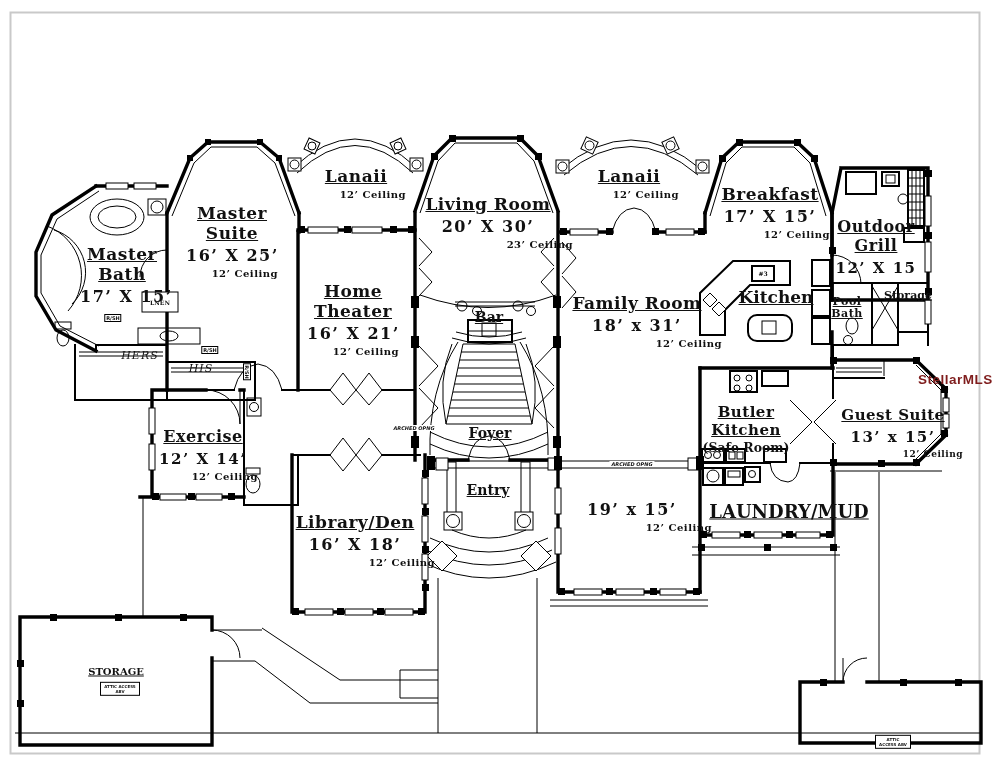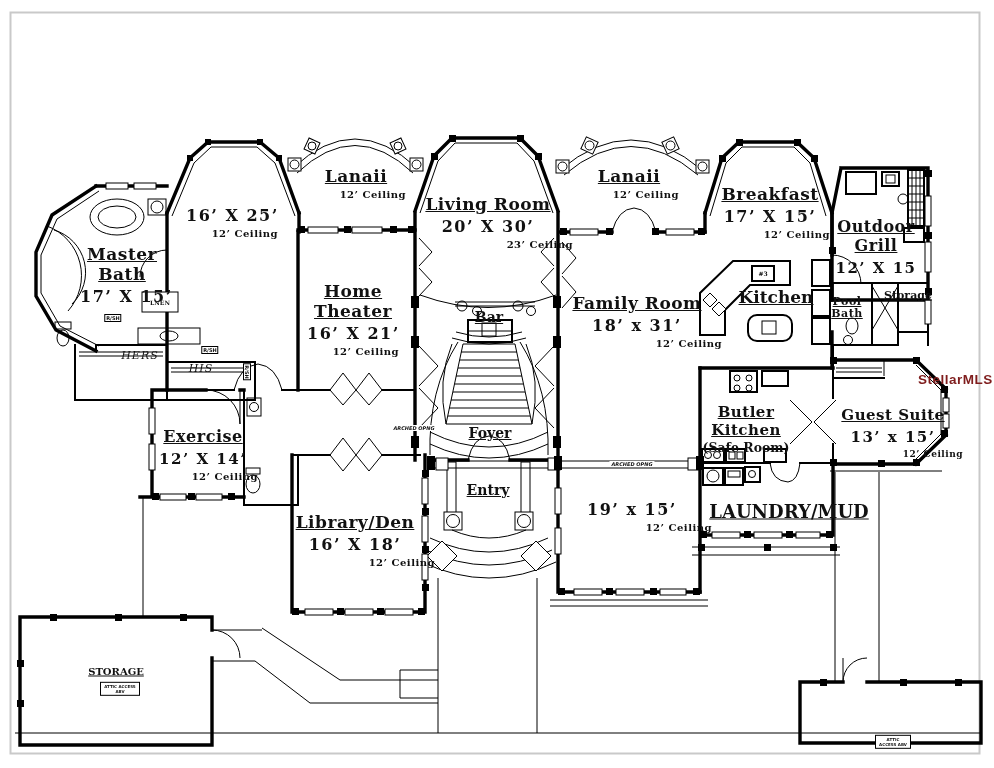--- a/index.html
+++ b/index.html
@@ -379,20 +379,21 @@
 </svg>
 
 <div class="labels">
 
   <div class="room-label" style="left:122px;top:244px;width:84px">
     <div class="rname">Master Bath</div>
     <div class="rdims">17’ X 15’</div>
   </div>
 
   <div class="room-label" style="left:232px;top:203px;width:92px">
+    <div class="rname">Master Suite</div>
     <div class="rdims">16’ X 25’</div>
     <div class="rceil">12’ Ceiling</div>
   </div>
 
   <div class="room-label" style="left:356px;top:166px;width:100px">
     <div class="rname">Lanaii</div>
     <div class="rceil">12’ Ceiling</div>
   </div>
 
   <div class="room-label" style="left:353px;top:281px;width:92px">

